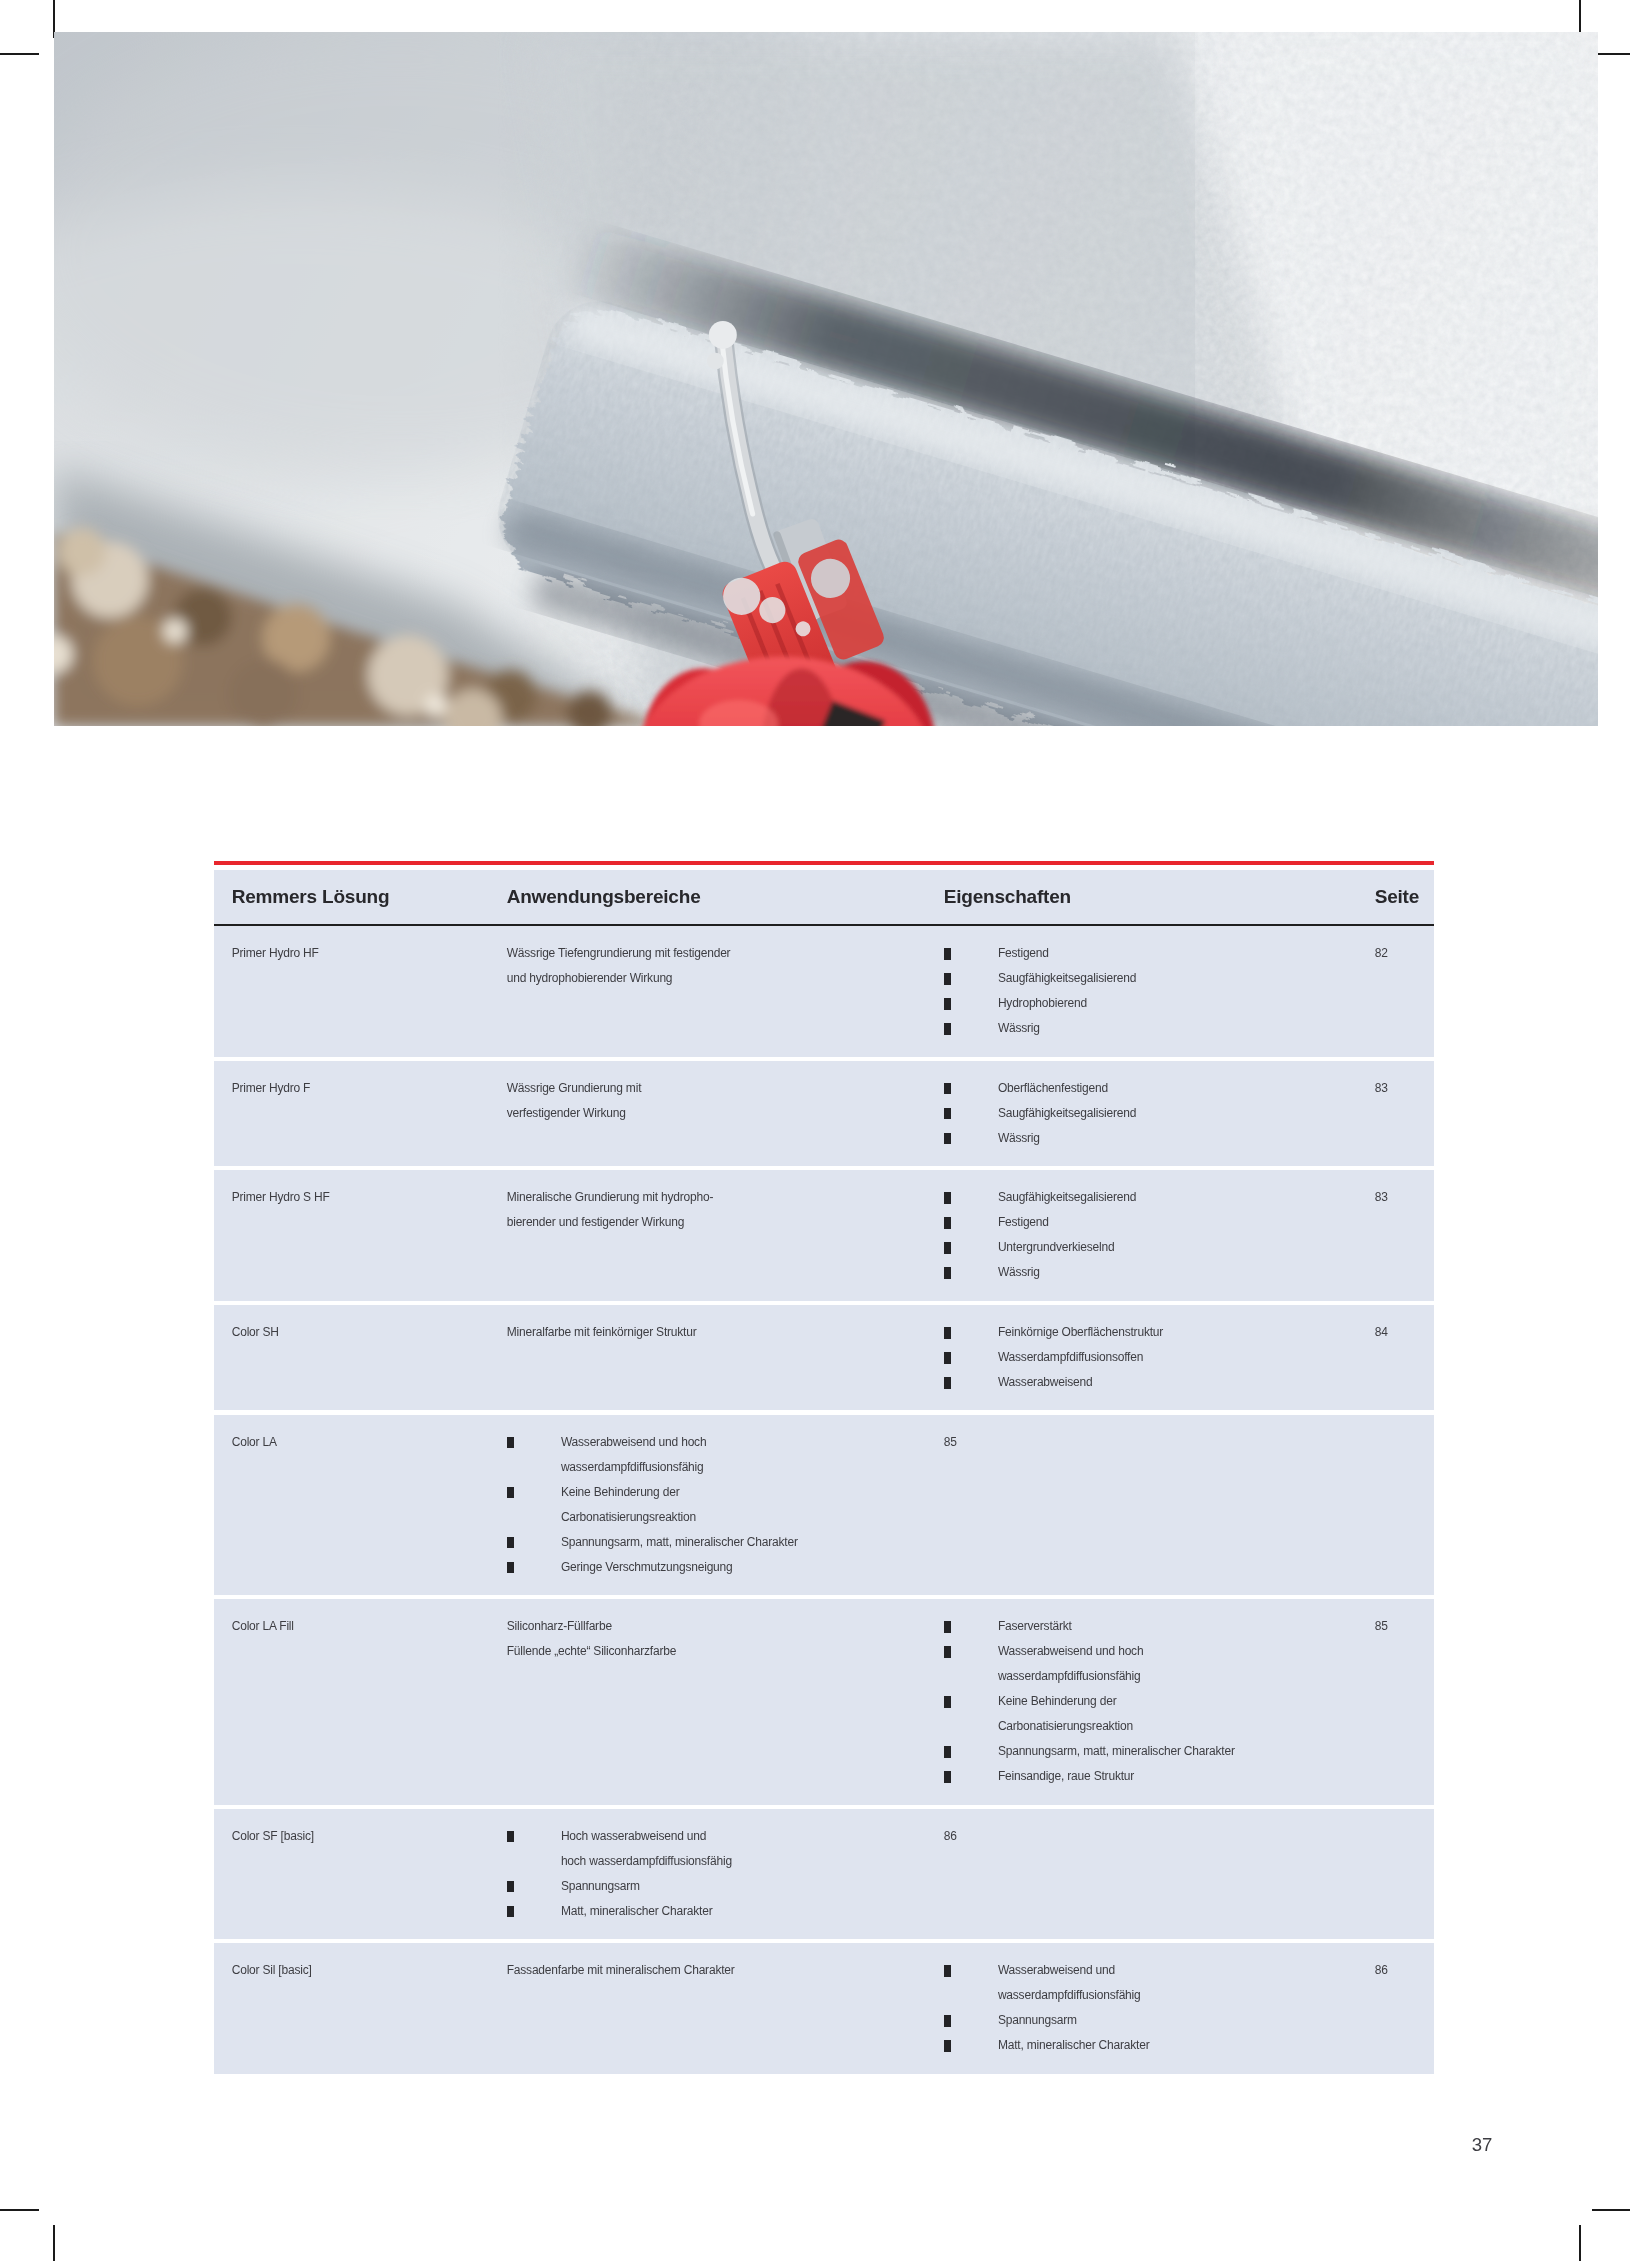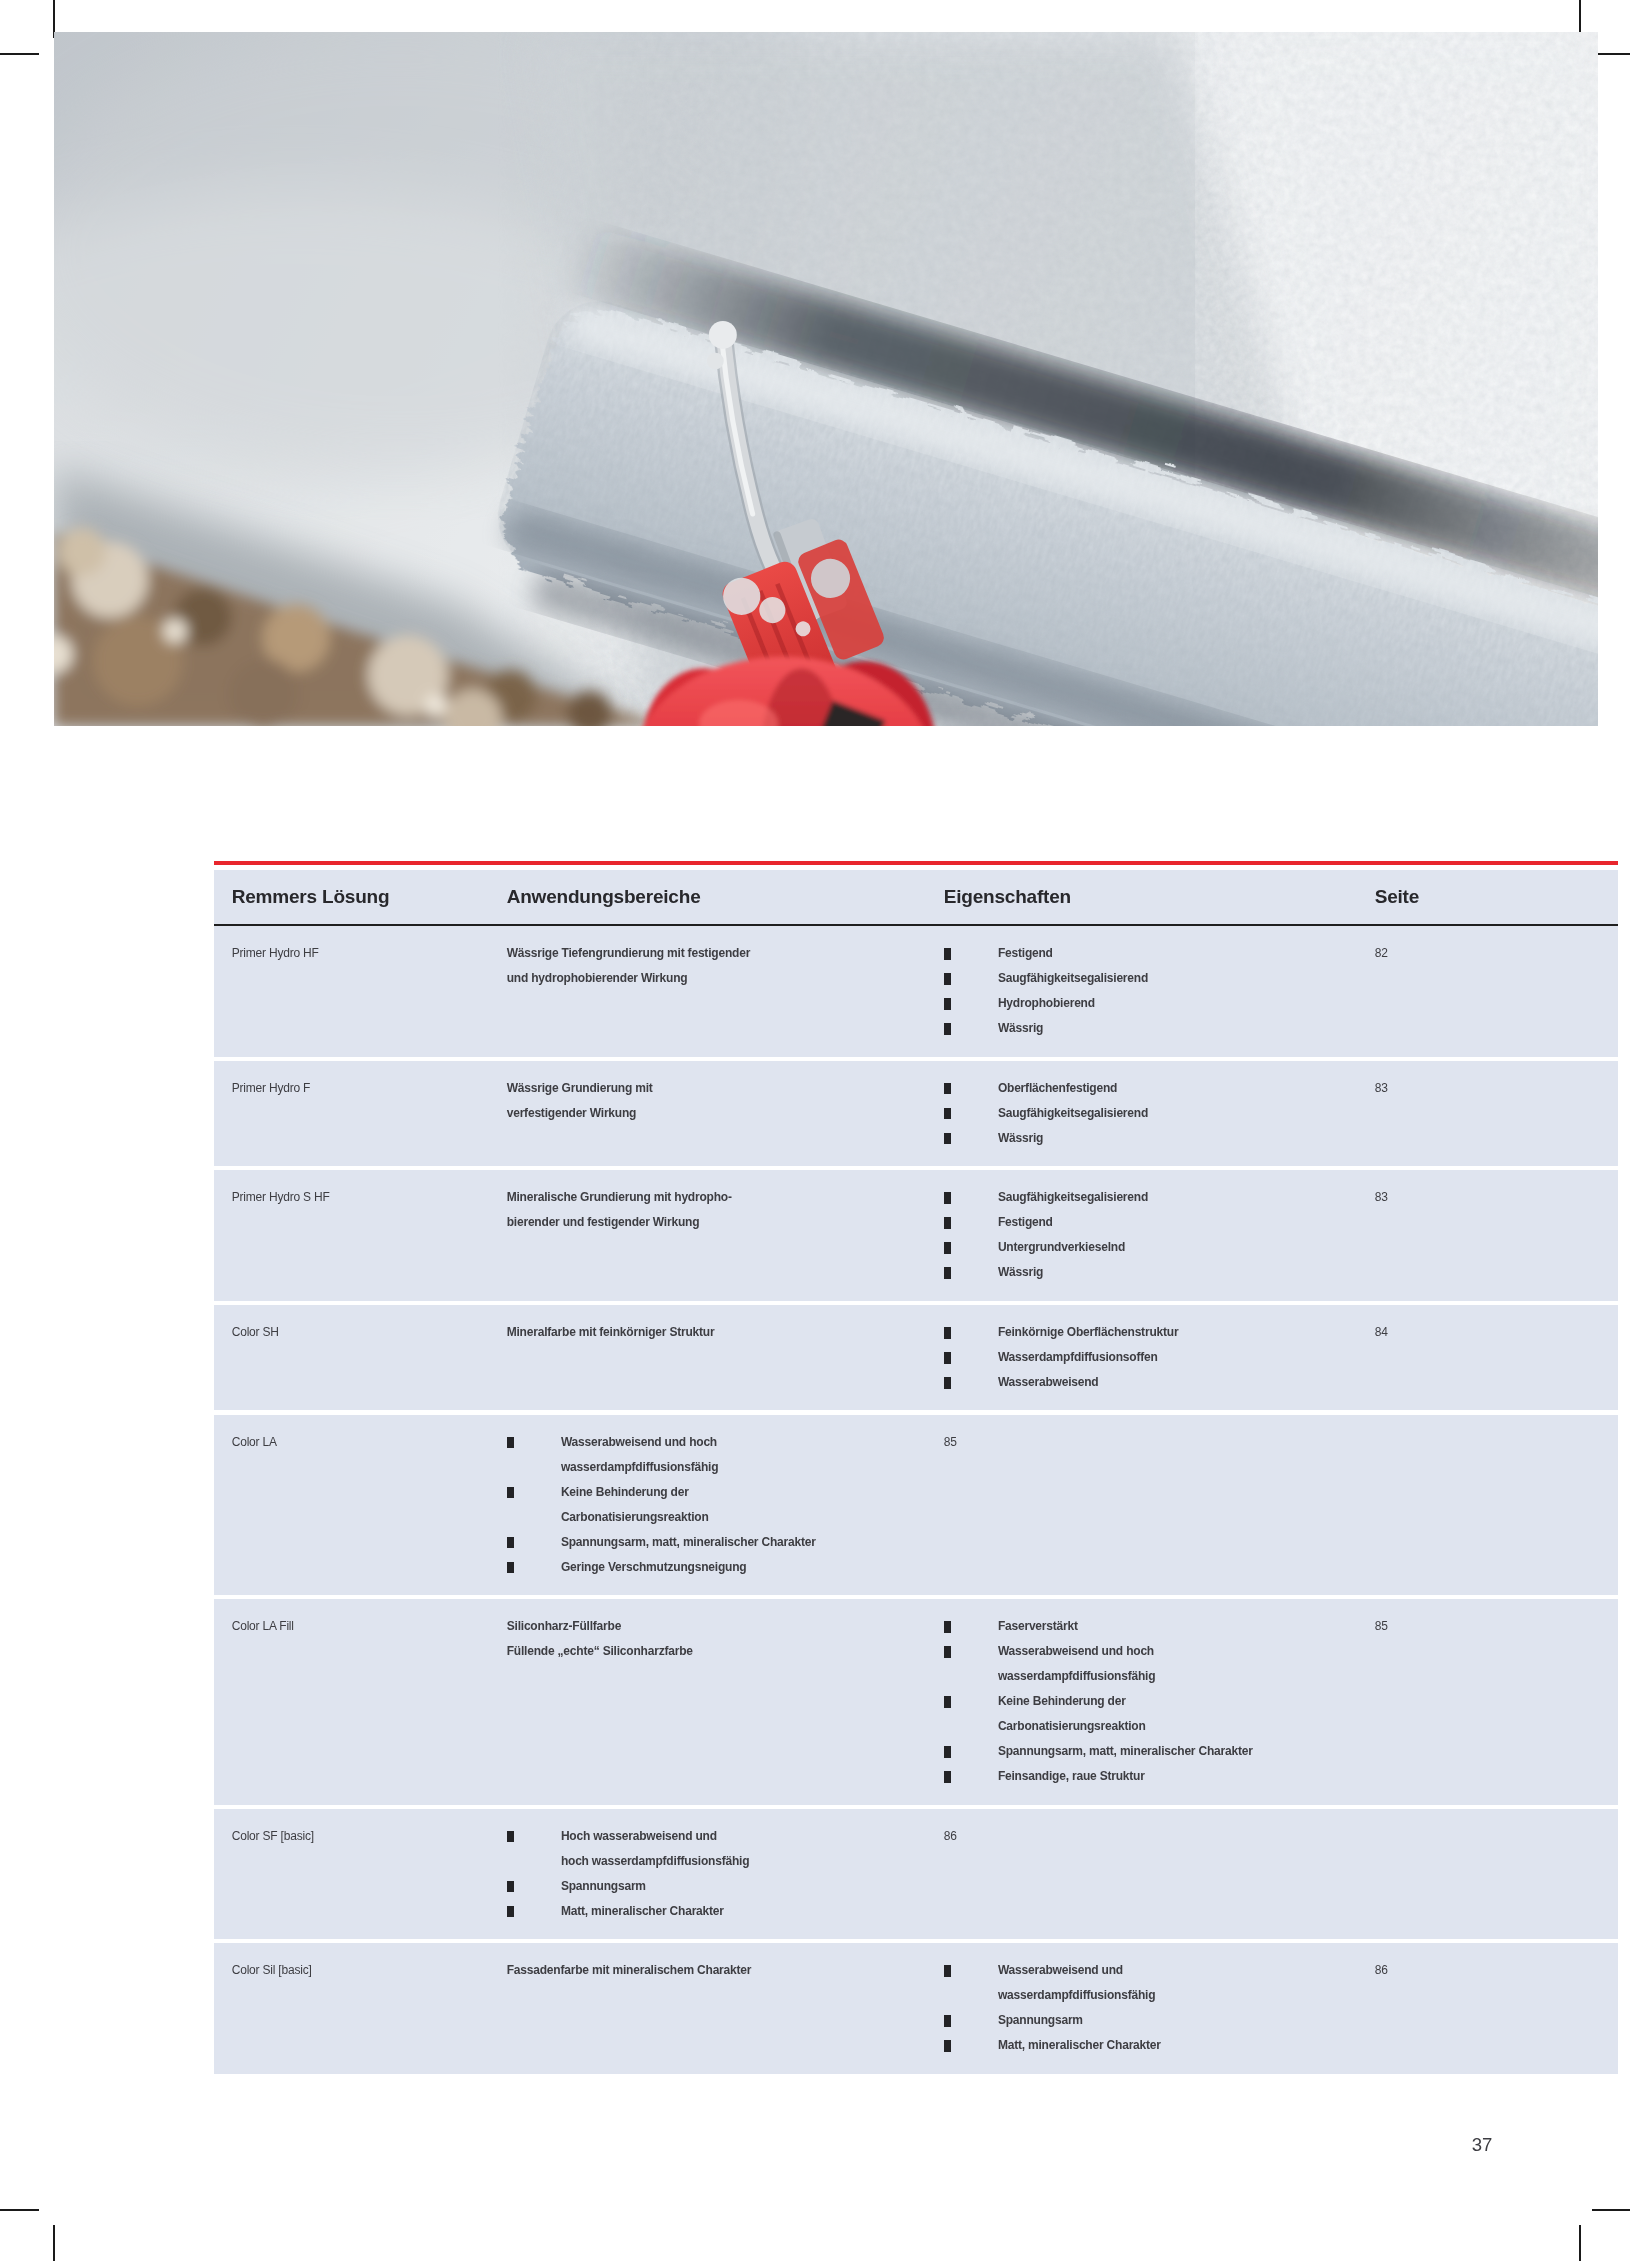--- a/index.html
+++ b/index.html
@@ -20,33 +20,33 @@
   .crop.bl-h{left:0;top:2209px;}
   .crop.bl-v{left:53px;top:2225px;height:36px;}
   .crop.br-h{left:1592px;top:2209px;}
   .crop.br-v{left:1579px;top:2225px;height:36px;}
 
   
   .photo{position:absolute;left:54px;top:32px;width:1544px;height:694px;overflow:hidden;background:#dfe2e5;}
   .photo svg{display:block;width:100%;height:100%;}
 
   
-  .catalog-table{position:absolute;left:214px;top:861px;width:1404px;}
+  .catalog-table{position:absolute;left:214px;top:861px;width:1220px;}
   .red-bar{height:4.2px;background:#e8262d;margin-bottom:4.7px;}
   .thead{
     background:#dfe4ef;display:grid;grid-template-columns:275px 437px 431px auto;
     padding:14px 0 15.4px 17.7px;border-bottom:2.3px solid #1f1f1f;
     font-weight:bold;font-size:19px;line-height:25px;color:#28282c;letter-spacing:-0.2px;
   }
   .row{
     background:#dfe4ef;display:grid;grid-template-columns:275px 437px 431px auto;
     padding:15px 0 15.4px 17.7px;font-size:12px;line-height:25px;letter-spacing:-0.2px;color:#3d3d42;
   }
   .row + .row{margin-top:4.2px;}
-  .line{min-height:25px;font-weight:bold;}
+  .line{min-height:25px;}
   .prop{display:flex;align-items:flex-start;gap:36px;}
   .marker{flex:0 0 auto;width:7px;height:11.6px;background:#232326;margin:7px 10.7px 0 0.5px;}
   .plines{flex:1 1 auto;}
   .col-page{padding-right:16px;}
 
   
   .page-number{
     position:absolute;top:2135px;left:1444px;width:76px;text-align:center;
     font-size:18.6px;line-height:20.5px;color:#3d3d42;
   }

